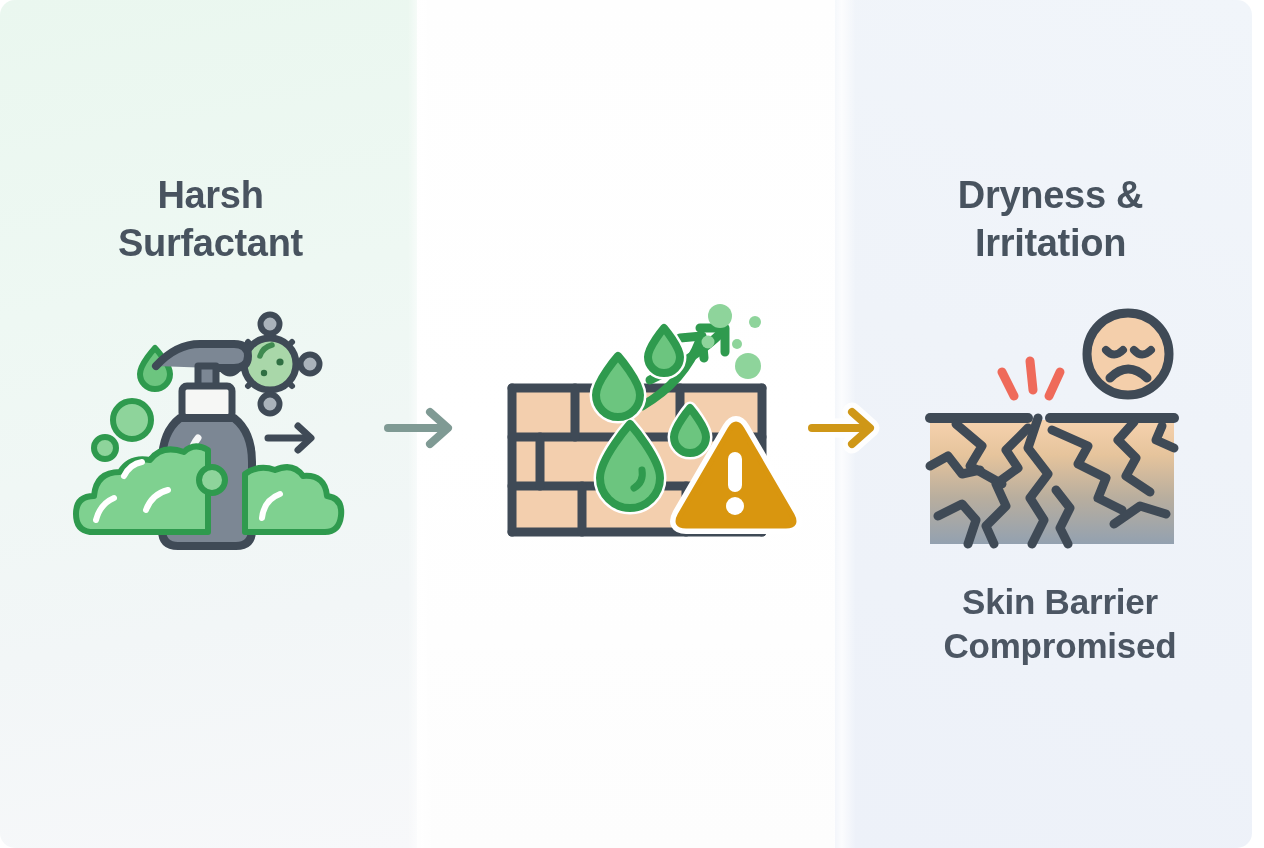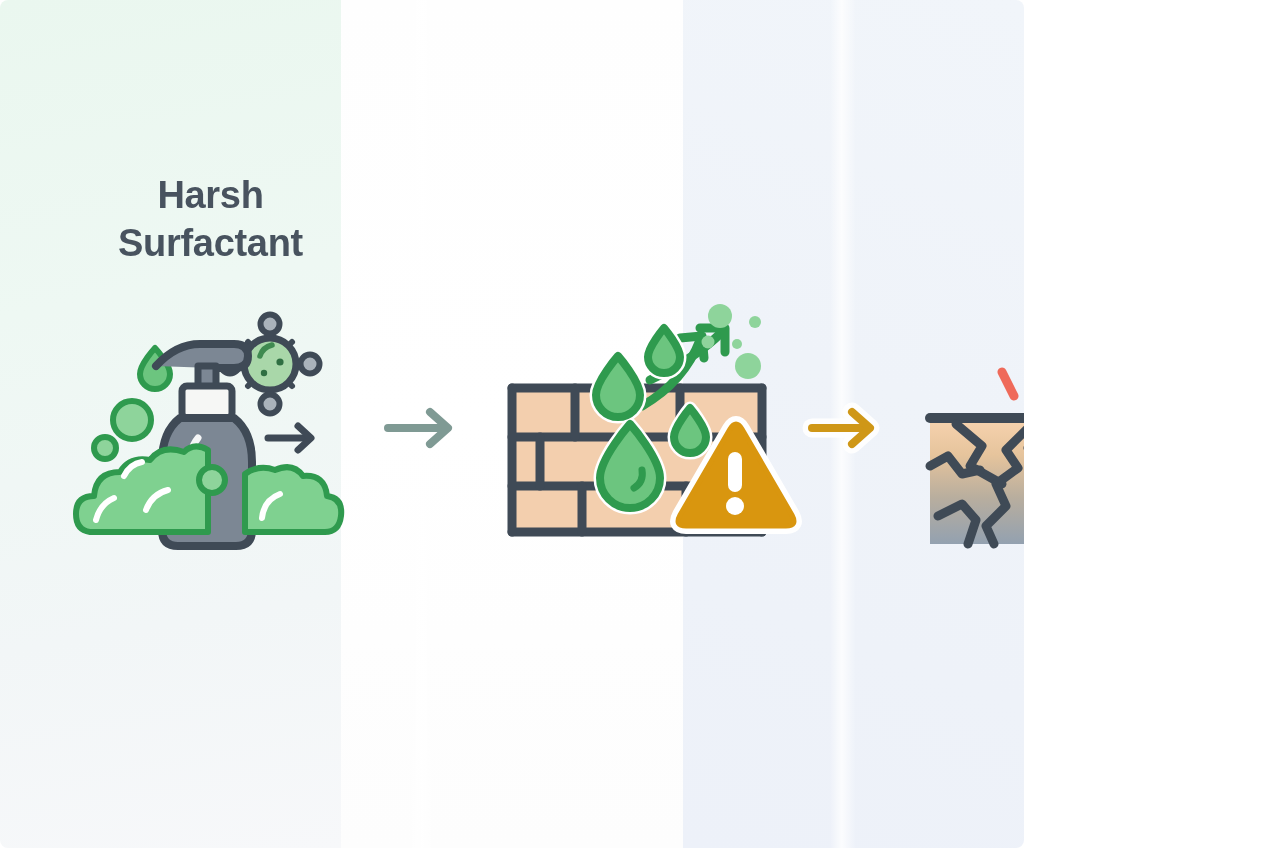--- a/index.html
+++ b/index.html
@@ -7,24 +7,24 @@
     padding: 0;
     background: #ffffff;
   }
   body {
     font-family: "Liberation Sans", sans-serif;
     -webkit-font-smoothing: antialiased;
   }
 
   #infographic {
     position: relative;
-    width: 1024px;
+    width: 1252px;
     height: 848px;
     overflow: hidden;
-    border-radius: 8px;
+    border-radius: 15px;
     background: #ffffff;
     text-decoration: underline;
   }
 
   .panels {
     position: absolute;
     inset: 0;
     display: flex;
   }
 
@@ -280,20 +280,22 @@
           <line x1="12" y1="36" x2="66" y2="36"></line>
           <polyline points="52,20 70,36 52,52"></polyline>
         </g>
         <g fill="none" stroke="#cf9717" stroke-width="8" stroke-linecap="round" stroke-linejoin="round">
           <line x1="12" y1="36" x2="66" y2="36"></line>
           <polyline points="52,20 70,36 52,52"></polyline>
         </g>
       </svg>
     </div>
 
+    <div class="title title-right">Dryness &amp;
+Irritation</div>
 
     <div class="art art-right">
       <svg width="290" height="258" viewBox="0 0 290 258" aria-hidden="true">
         <defs>
           <linearGradient id="skinGrad" x1="0" y1="0" x2="0" y2="1">
             <stop offset="0%" stop-color="#f6d2ae"></stop>
             <stop offset="28%" stop-color="#e6c49c"></stop>
             <stop offset="62%" stop-color="#b9ae9e"></stop>
             <stop offset="100%" stop-color="#93a1b0"></stop>
           </linearGradient>
@@ -328,15 +330,17 @@
             <polyline points="224,124 208,142 226,160 216,178 240,194"></polyline>
             <polyline points="264,150 246,142 252,128"></polyline>
             <polyline points="204,226 230,208 256,216"></polyline>
             <polyline points="28,218 52,206 66,222 58,246"></polyline>
             <polyline points="146,192 160,210 150,230 158,246"></polyline>
           </g>
         </g>
       </svg>
     </div>
 
+    <div class="caption">Skin Barrier
+Compromised</div>
 
   </div>
 </div>
 
 </body></html>

